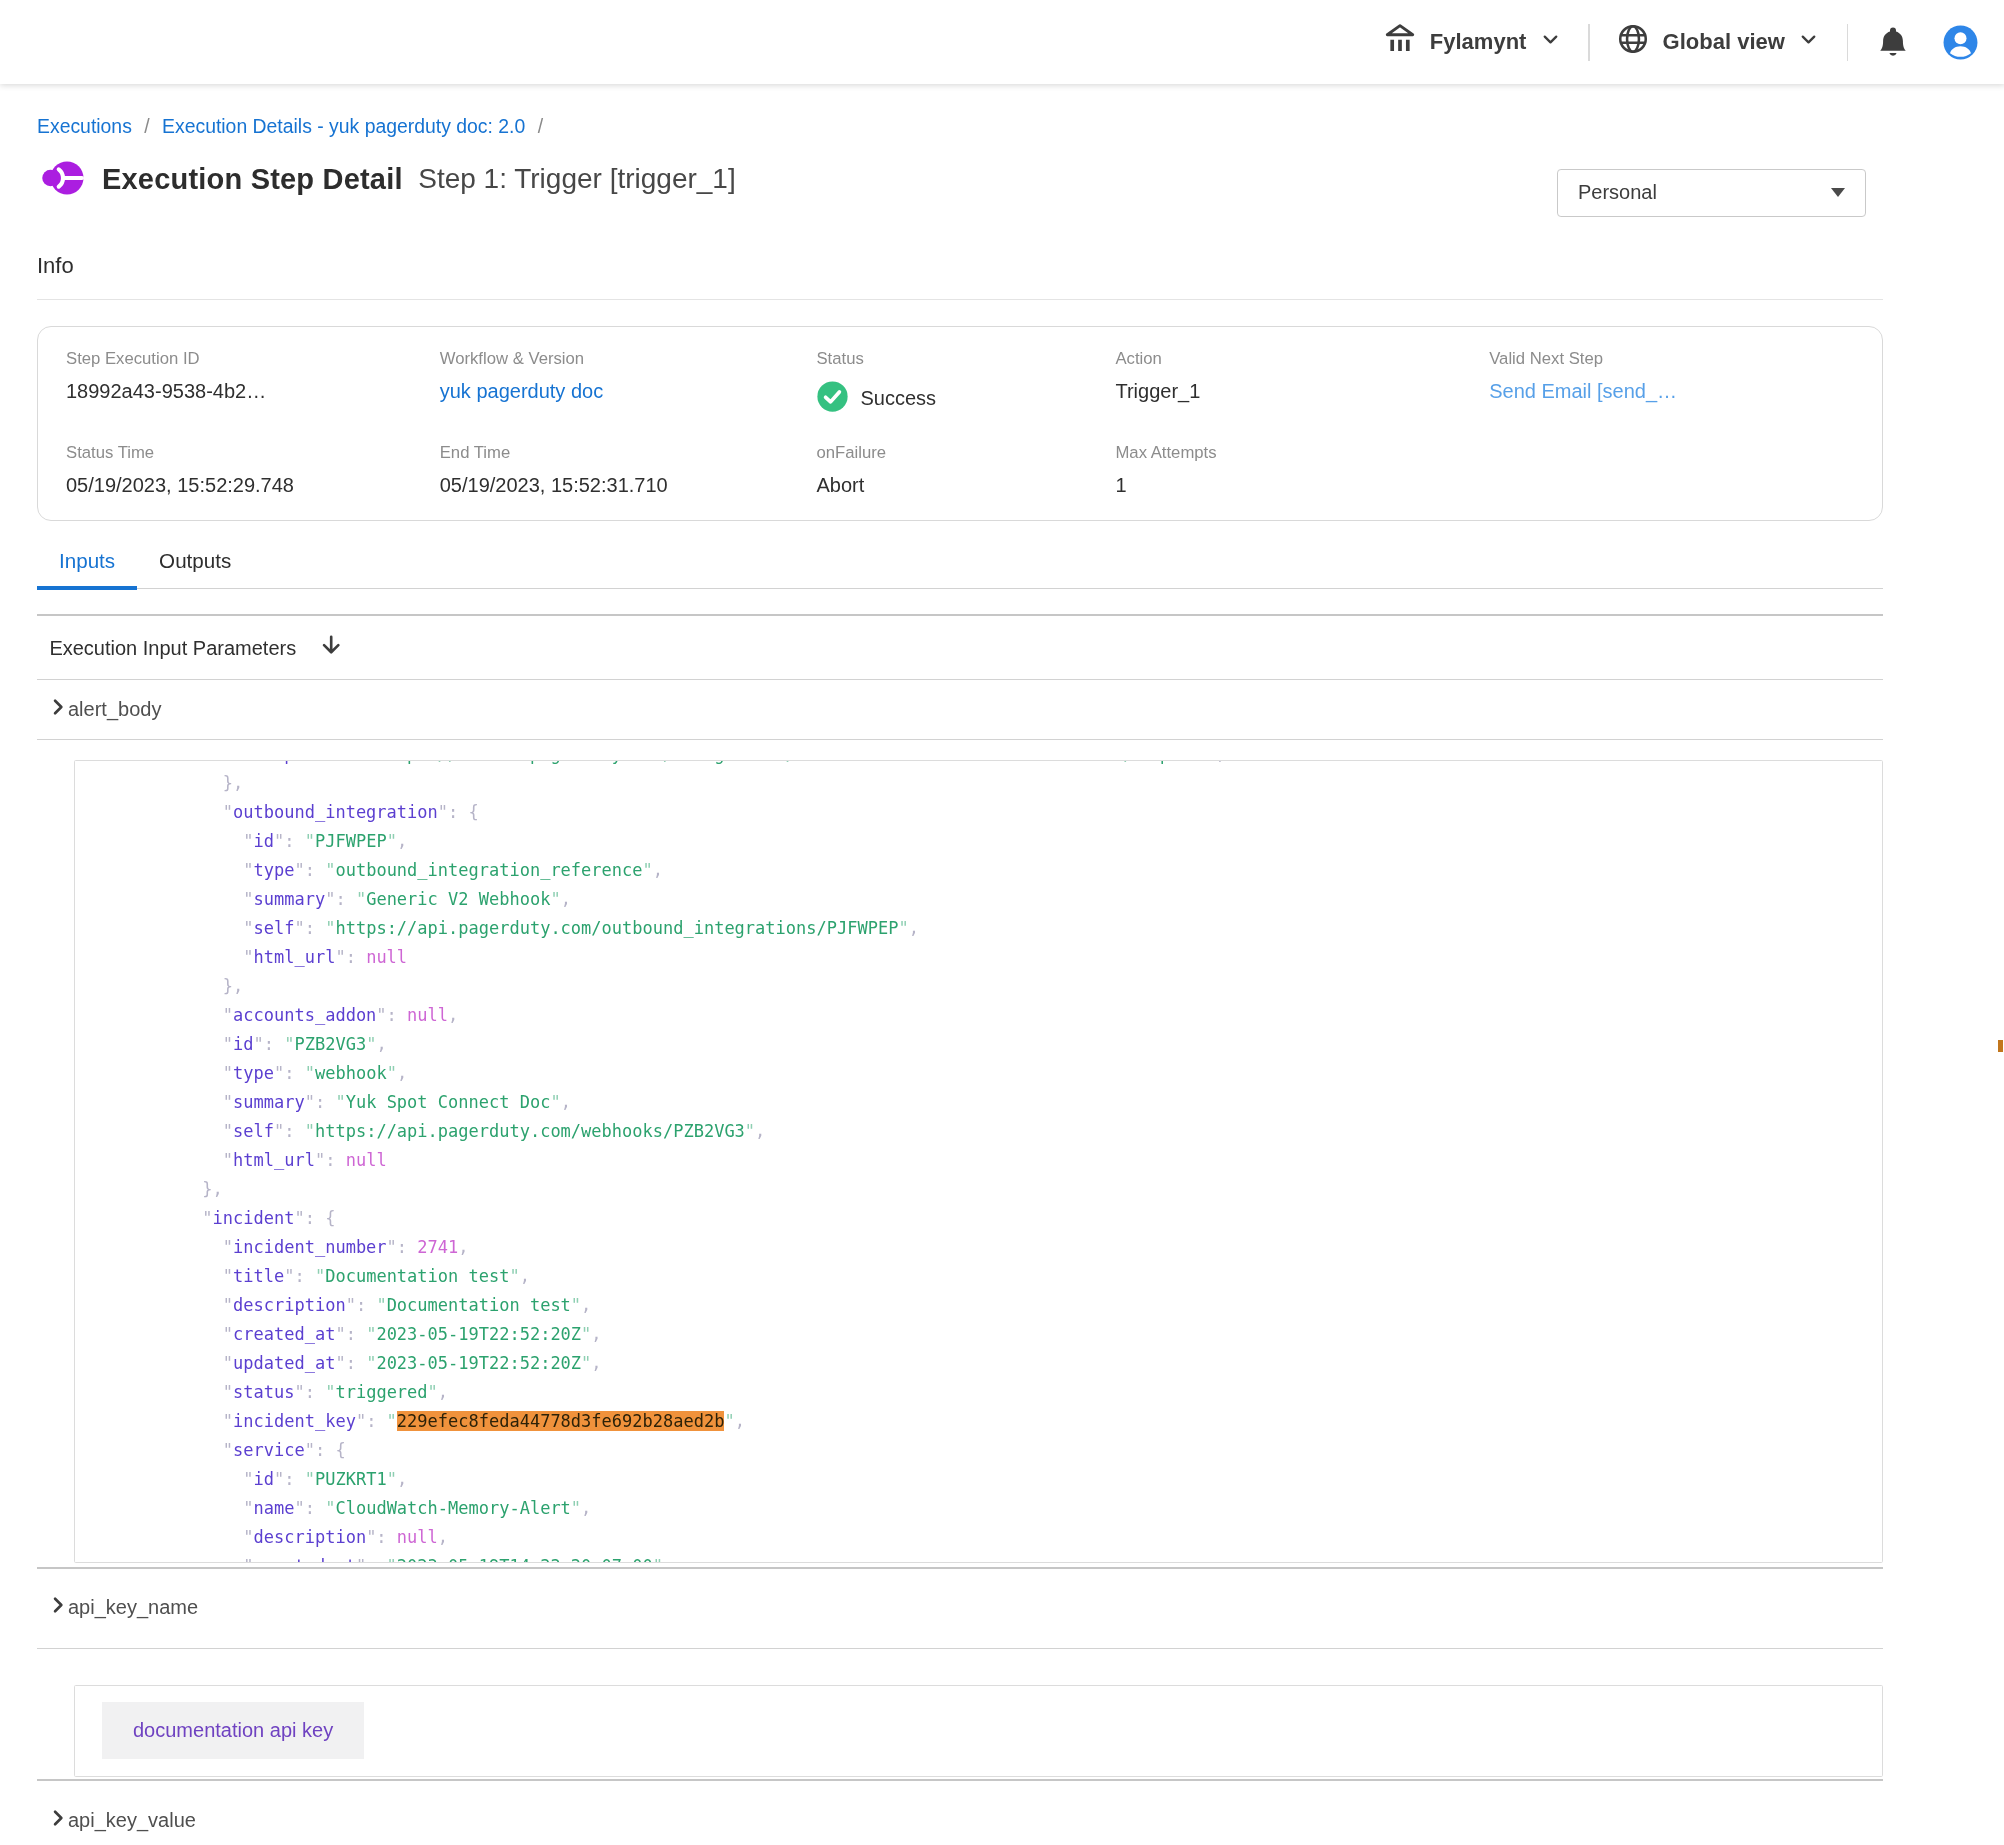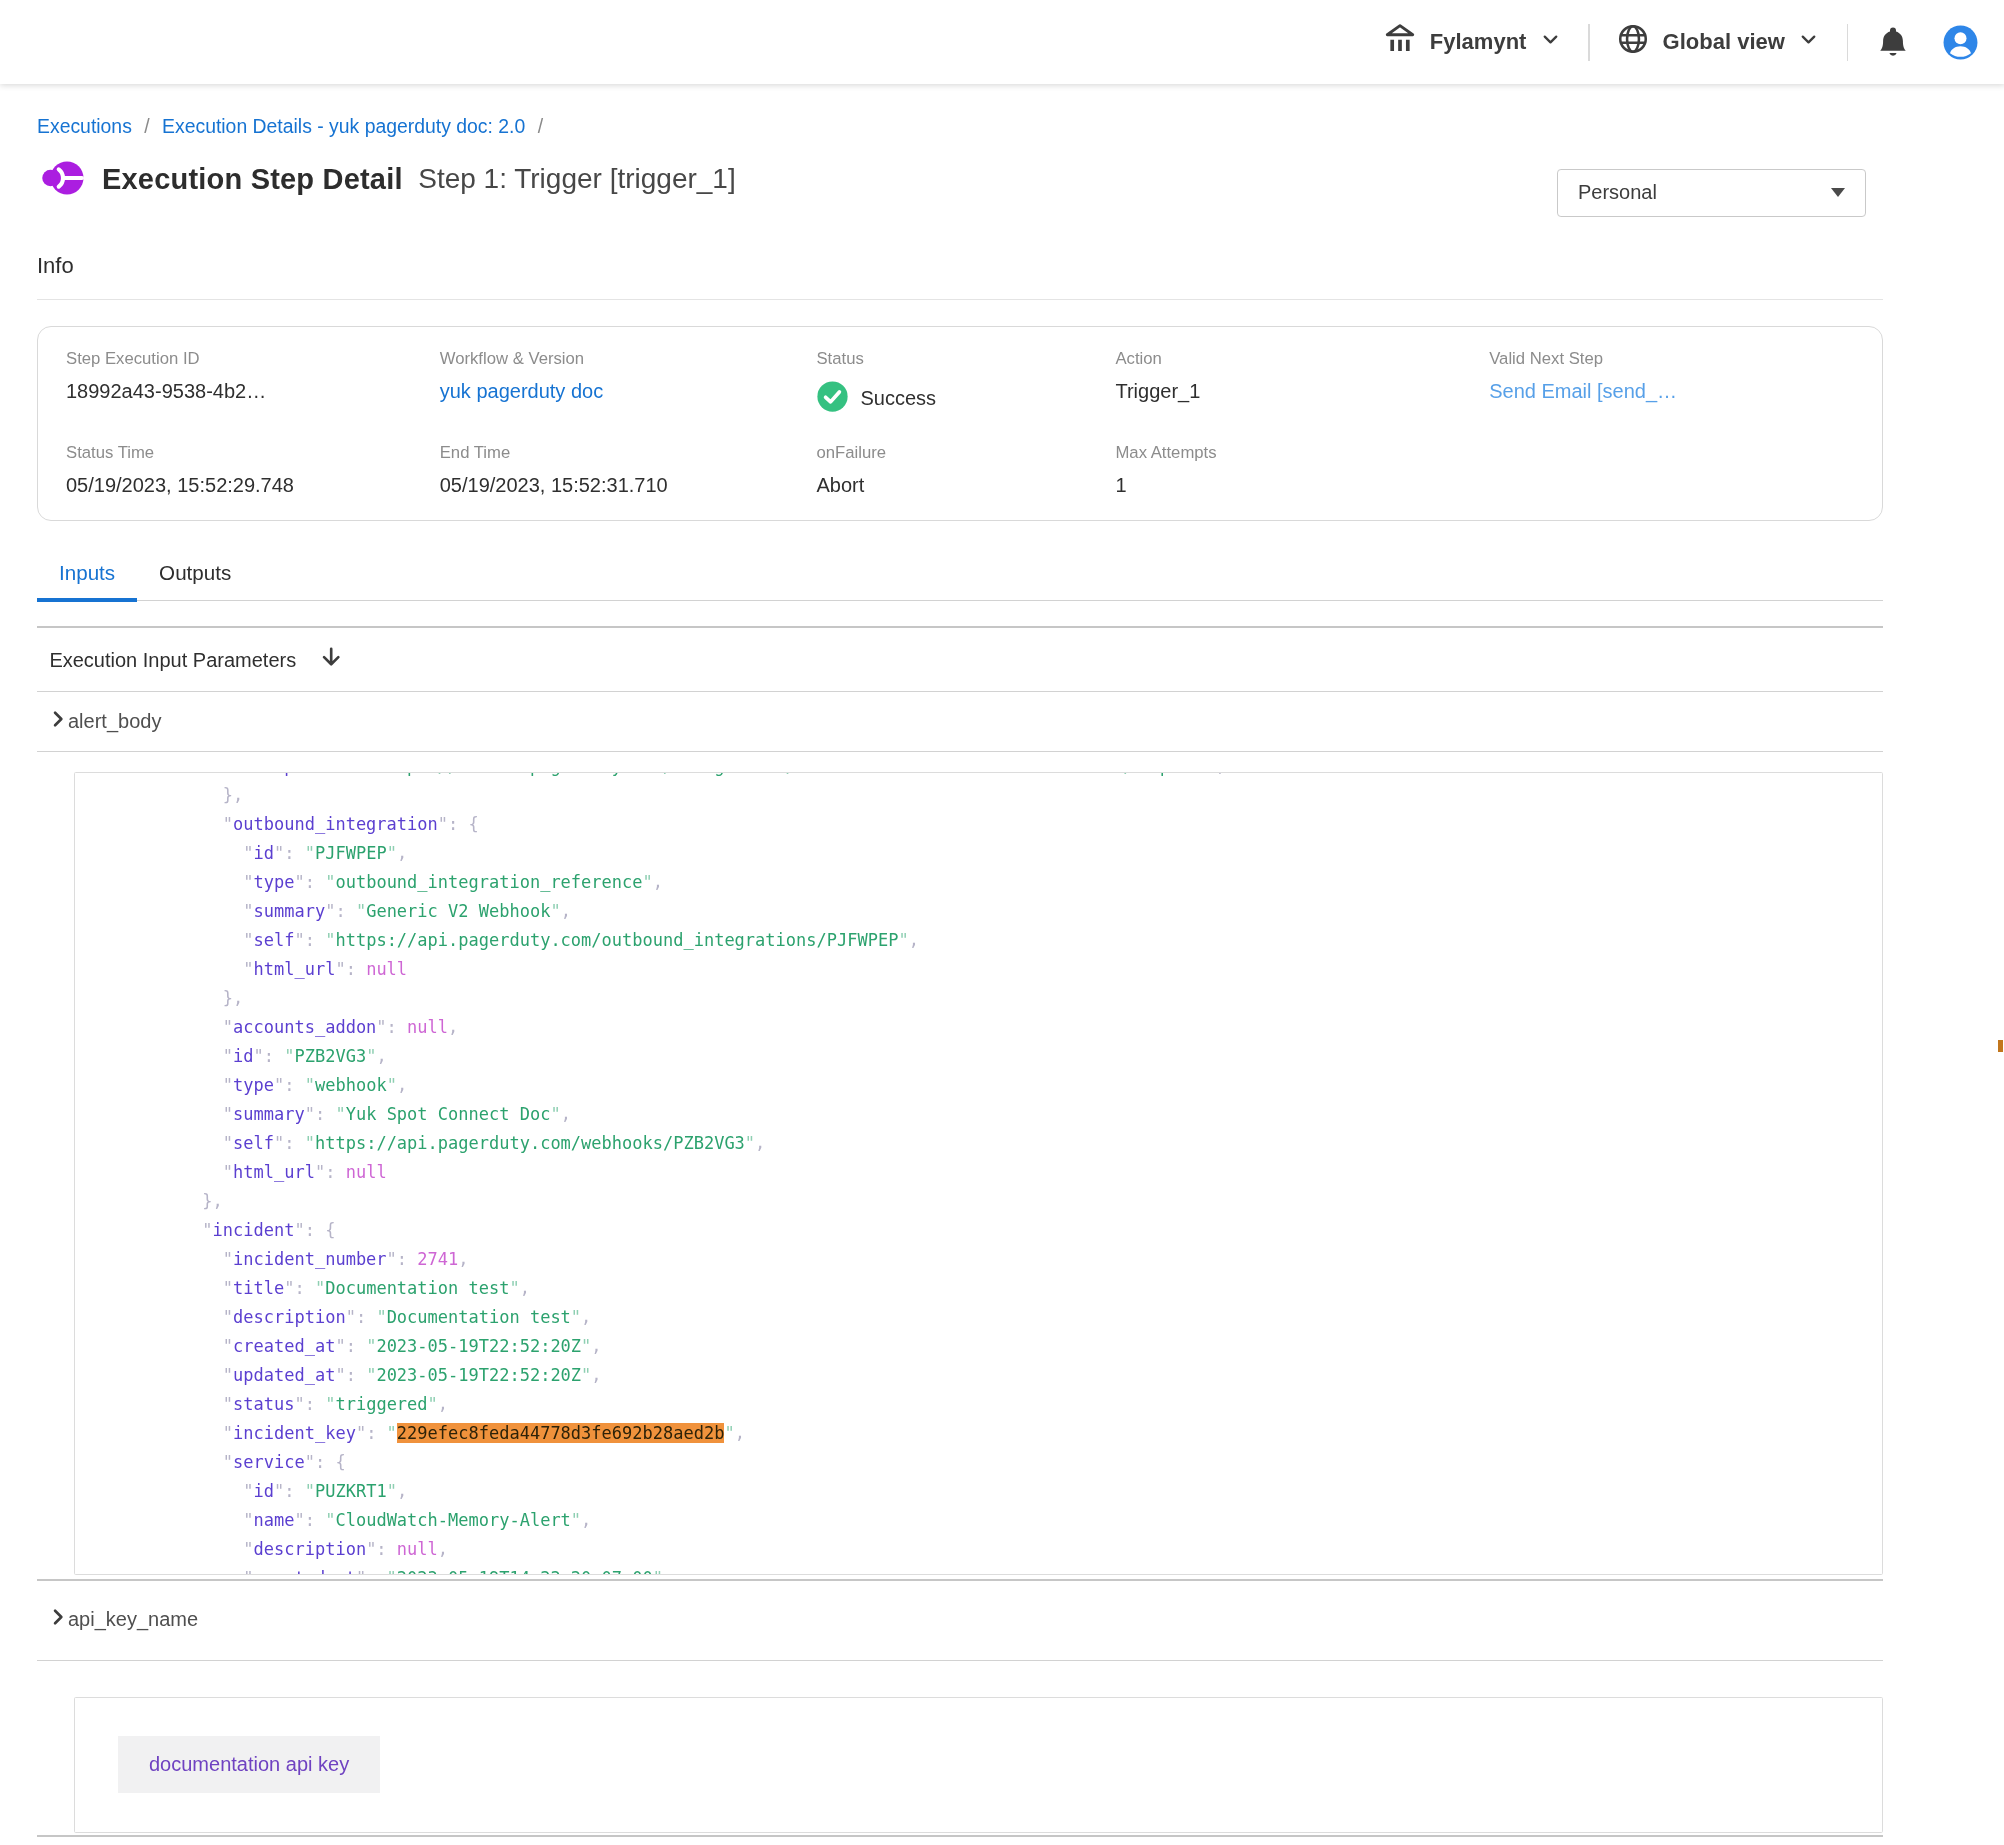--- a/index.html
+++ b/index.html
@@ -44,21 +44,21 @@
     margin-top:26px; border:1.6px solid #d9d9d9; border-radius:14px;
     padding:22px 28px 23px; display:grid;
     grid-template-columns:1.25fr 1.26fr 1fr 1.25fr 1.22fr; row-gap:25px;
   }
   .cell .label { font-size:16.7px; color:#8c8c8c; margin-bottom:11px; }
   .cell .value { font-size:20px; color:#2f2f2f; }
   .cell .value.link  { color:var(--accent,#1673d2); cursor:pointer; }
   .cell .value.link-light { color:var(--link-light,#57a0e8); cursor:pointer; }
   .status-value { display:flex; align-items:center; gap:11px; color:#4a4a4a; }
 
-  .tabs { margin-top:40px; display:flex; border-bottom:1.6px solid #d2d2d2; }
+  .tabs { margin-top:28px; display:flex; border-bottom:1.6px solid #d2d2d2; }
   .tab { font-size:20.6px; padding:0 22px 15.5px; color:#2e2e2e; position:relative; cursor:pointer; }
   .tab.active { color:var(--accent,#1673d2); }
   .tab.active::after { content:""; position:absolute; left:0; right:0; bottom:-2.3px; height:4.7px; background:var(--accent,#1673d2); }
 
   .thick-rule { height:2.3px; background:#c6c6c6; }
   .rule-a { margin-top:25px; }
   .rule-b { margin-top:3.1px; }
   .rule-c { margin-top:2.3px; }
 
   .param-head { display:flex; align-items:center; gap:22px; padding:16.3px 0 15.5px 12.4px; border-bottom:1.6px solid #d2d2d2; font-size:20px; font-weight:500; color:#2f2f2f; }
@@ -77,21 +77,21 @@
   .cl { white-space:pre; }
   .pn { color:var(--code-punct,#b6b4c8); }
   .ky { color:var(--code-key,#5b3fd0); }
   .st { color:var(--code-string,#2ca26e); }
   .sq { color:var(--code-quote,#8ecfb2); }
   .nm { color:var(--code-literal,#ce66d4); }
   .hl { background:var(--highlight-bg,#f0923c); color:#2d2208; }
 
   .value-box {
     margin:36px 0 0 37px; border:1.6px solid #dcdcdc; border-radius:1.6px;
-    height:136px; display:flex; align-items:center; padding-left:43px;
+    height:92px; display:flex; align-items:center; padding-left:27px;
   }
   .chip { background:#f1f1f2; color:var(--chip-text,#6f42c1); font-size:20px; padding:17px 31px; }
 
   .scroll-marker { position:absolute; right:1.6px; top:1040px; width:5.4px; height:12.4px; background:#c2761c; }
 </style>
 </head>
 <body>
 
 <header class="topbar">
   <div class="tb-group">

